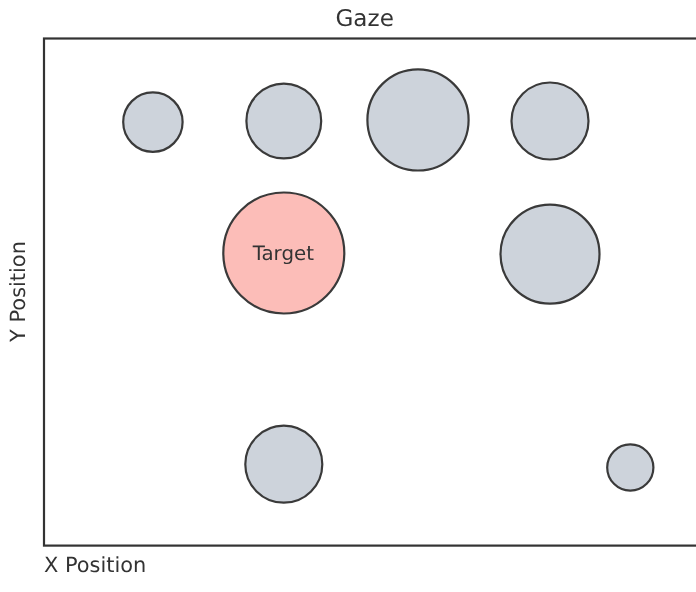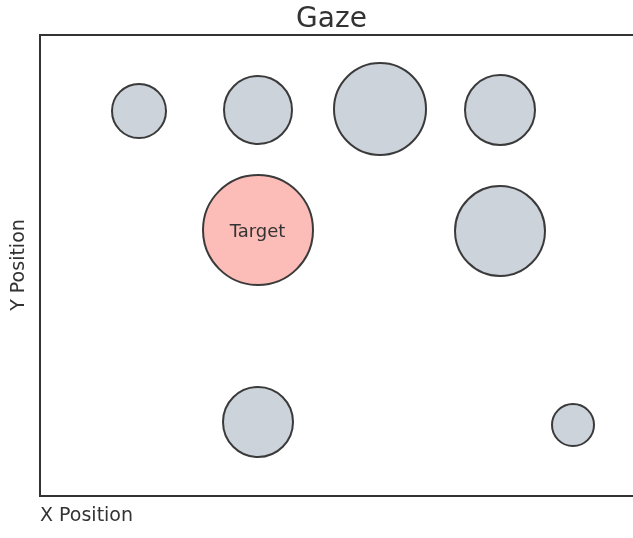--- a/index.html
+++ b/index.html
@@ -20,21 +20,21 @@
     font-family: "DejaVu Sans", "Liberation Sans", sans-serif;
     color: var(--text);
     overflow: hidden;
   }
   .chart-title {
     position: absolute;
     left: 40px;
     top: 5px;
     width: 583px;
     text-align: center;
-    font-size: 28px;
+    font-size: 21px;
     line-height: 25px;
     color: var(--text);
   }
   .plot-area {
     position: absolute;
     left: 39px;
     top: 34px;
     width: 613px;
     height: 463px;
     border: 2px solid var(--axis);

